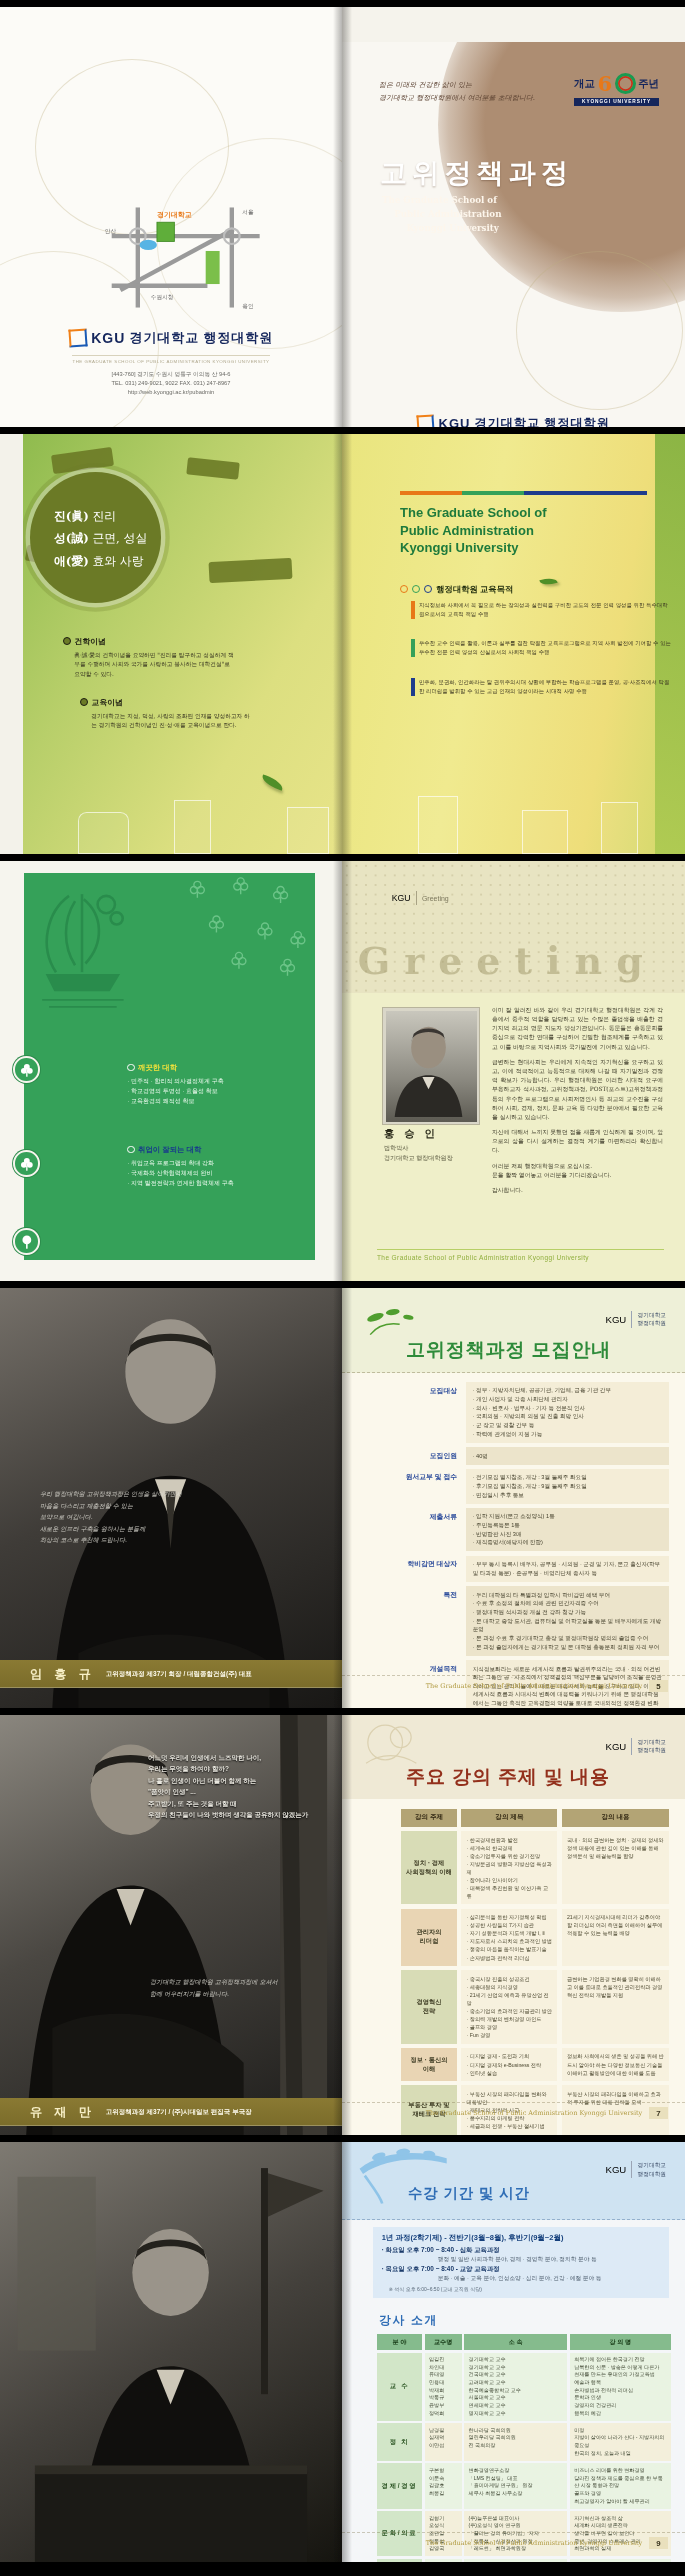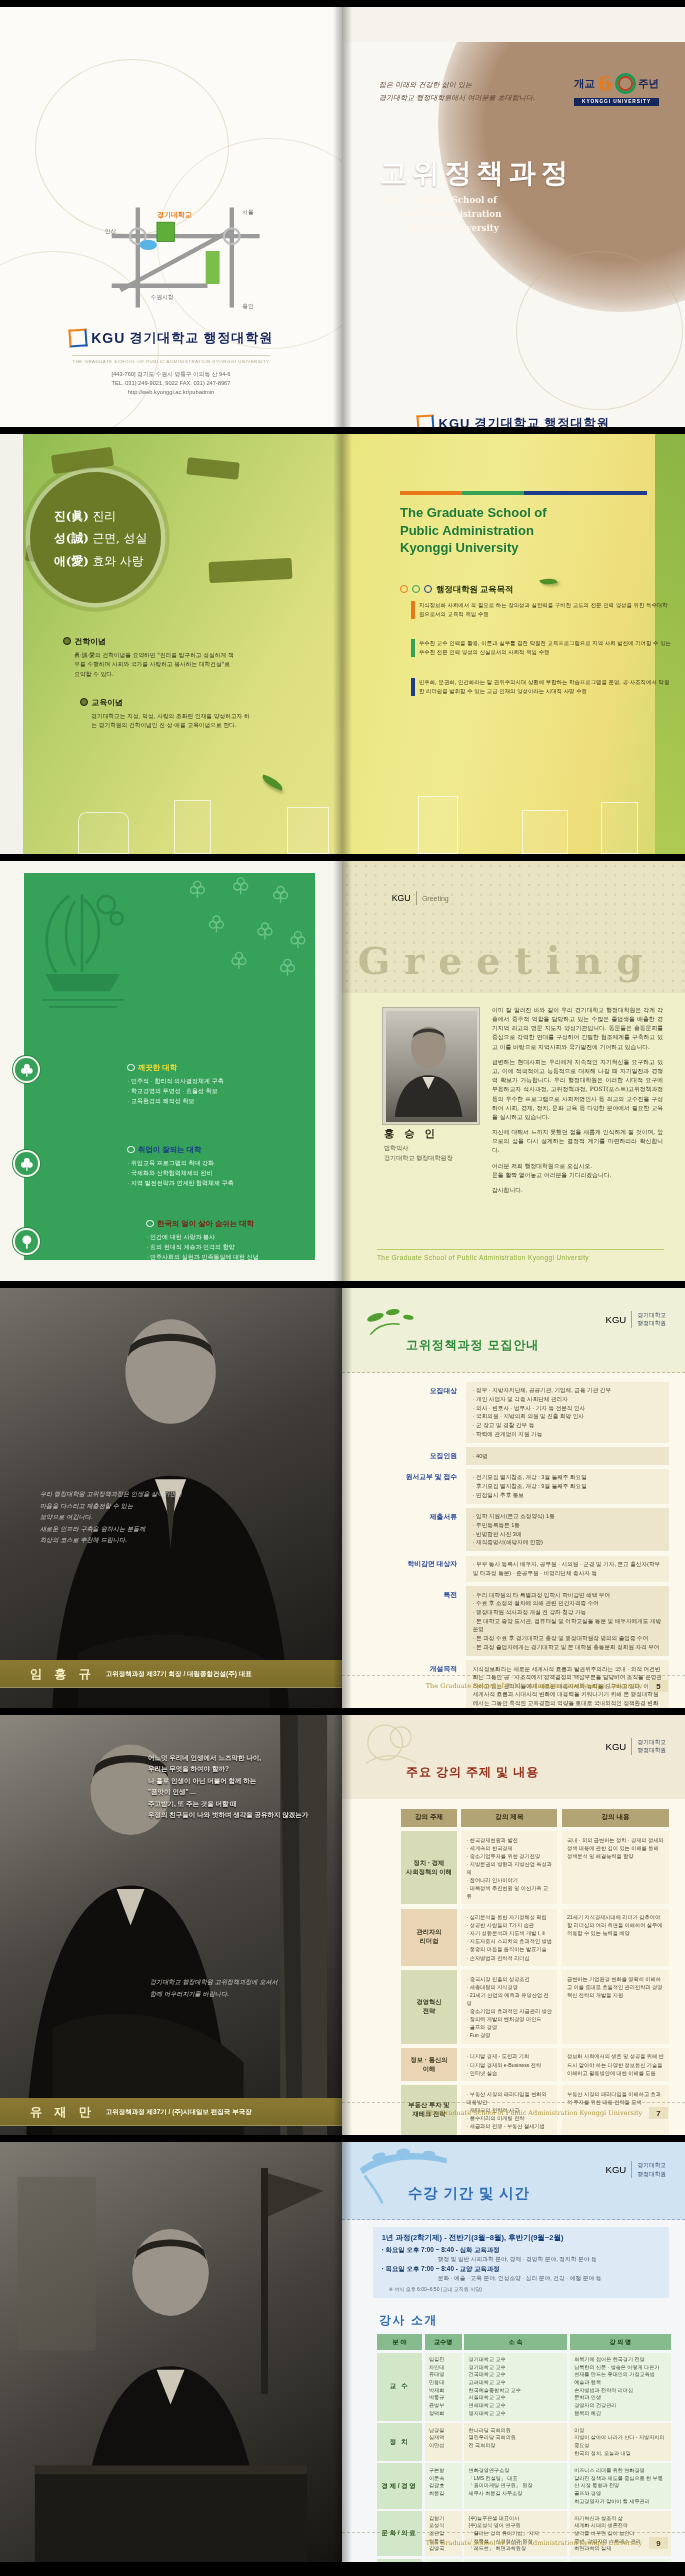--- a/index.html
+++ b/index.html
@@ -112,21 +112,21 @@
   .caption-band .nm{font-size:12.2px;font-weight:bold;color:#f7efc6;letter-spacing:4.4px;}
   .caption-band .rl{font-size:6.5px;color:#fffdf0;font-weight:bold;}
   .hand{position:absolute;font-family:"DejaVu Serif",serif;font-style:italic;color:rgba(225,223,215,.85);font-size:6.1px;line-height:1.9;}
   .quote{position:absolute;color:#e8e6de;font-size:6.5px;line-height:1.75;font-weight:bold;text-shadow:0 0.9px 1.7px #000;}
   .photo-banner{position:absolute;left:0;right:0;height:21px;background:rgba(12,12,10,.85);display:flex;align-items:center;justify-content:center;
     color:#f0ede0;font-size:7.4px;letter-spacing:1.7px;z-index:7;}
 
   
   .doc{background:#fbf8ec;}
   .doc-head{position:absolute;left:0;right:0;top:0;height:84px;border-bottom:0.9px dashed rgba(120,110,70,.4);}
-  .doc-title{position:absolute;left:64px;top:49px;font-size:12px;font-weight:bold;letter-spacing:0.9px;}
+  .doc-title{position:absolute;left:64px;top:49px;font-size:19px;font-weight:bold;letter-spacing:0.9px;}
   .doc-logo{position:absolute;right:19px;top:22.6px;}
   .doc-foot{position:absolute;right:17.4px;top:392px;display:flex;align-items:center;gap:7px;}
   .doc-foot .fen{font-size:6.5px;color:#b09a40;font-family:"DejaVu Serif",serif;}
   .doc-foot .pg{background:#e9e0bd;color:#3a3520;font-size:7.8px;font-weight:bold;padding:1.7px 7px;}
   .crop{position:absolute;border-top:0.9px dashed rgba(120,110,70,.35);left:0;right:0;}
 
   
   .rc-table{position:absolute;left:31px;right:15.7px;top:94px;}
   .rc-row{display:flex;margin-bottom:4.4px;}
   .rc-label{width:84px;flex:none;text-align:right;padding:3.5px 8.7px 0 0;font-size:6.8px;font-weight:bold;color:#2a4a9a;}
@@ -369,26 +369,20 @@
           <div class="items pre">· 민주적 · 합리적 의사결정체계 구축
 · 학교경영의 투명성 · 효율성 확보
 · 교육환경의 쾌적성 확보</div>
         </div>
         <div class="ns-sec" style="top:272px;">
           <h4 style="color:#173a8c;"><span class="odot"></span><span>취업이 잘되는 대학</span></h4>
           <div class="items pre">· 취업교육 프로그램의 확대 강화
 · 국제화와 산학협력체제의 완비
 · 지역 발전전략과 연계한 협력체제 구축</div>
         </div>
-        <div class="ns-sec" style="top:346px;left:122px;">
-          <h4 style="color:#7c1d12;"><span class="odot"></span><span>한국의 얼이 살아 숨쉬는 대학</span></h4>
-          <div class="items pre">· 인간에 대한 사랑과 봉사
-· 효의 현대적 계승과 인격의 함양
-· 민주사회의 실현과 민족통일에 대한 신념</div>
-        </div>
       </div>
     </div>
     <div class="page right">
       <div class="gr-band"></div>
       <div class="gr-logo">
         <span class="mark" style="width:9.6px;height:9.6px;border-width:2.2px;"></span>
         <span class="kgu-txt">KGU</span>
         <span class="div"></span>
         <span class="lbl">Greeting</span>
       </div>

